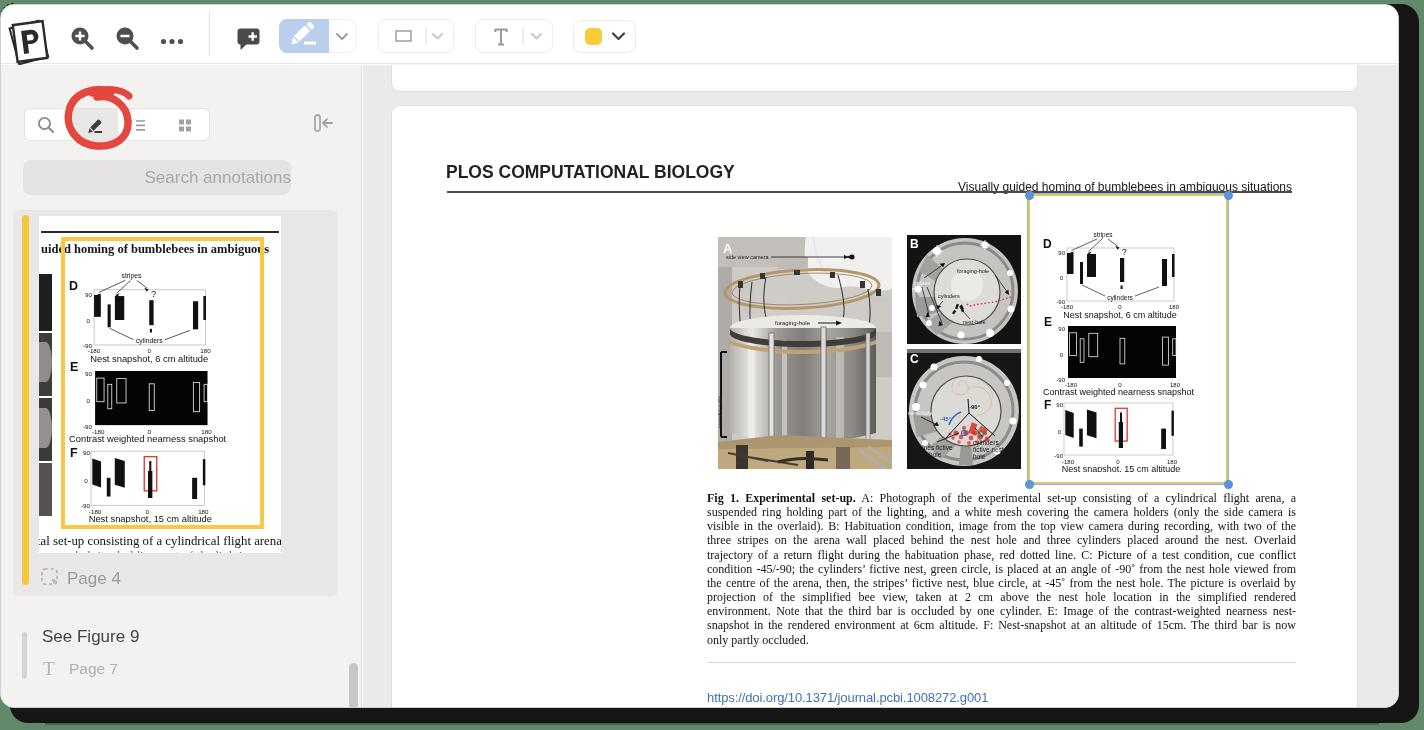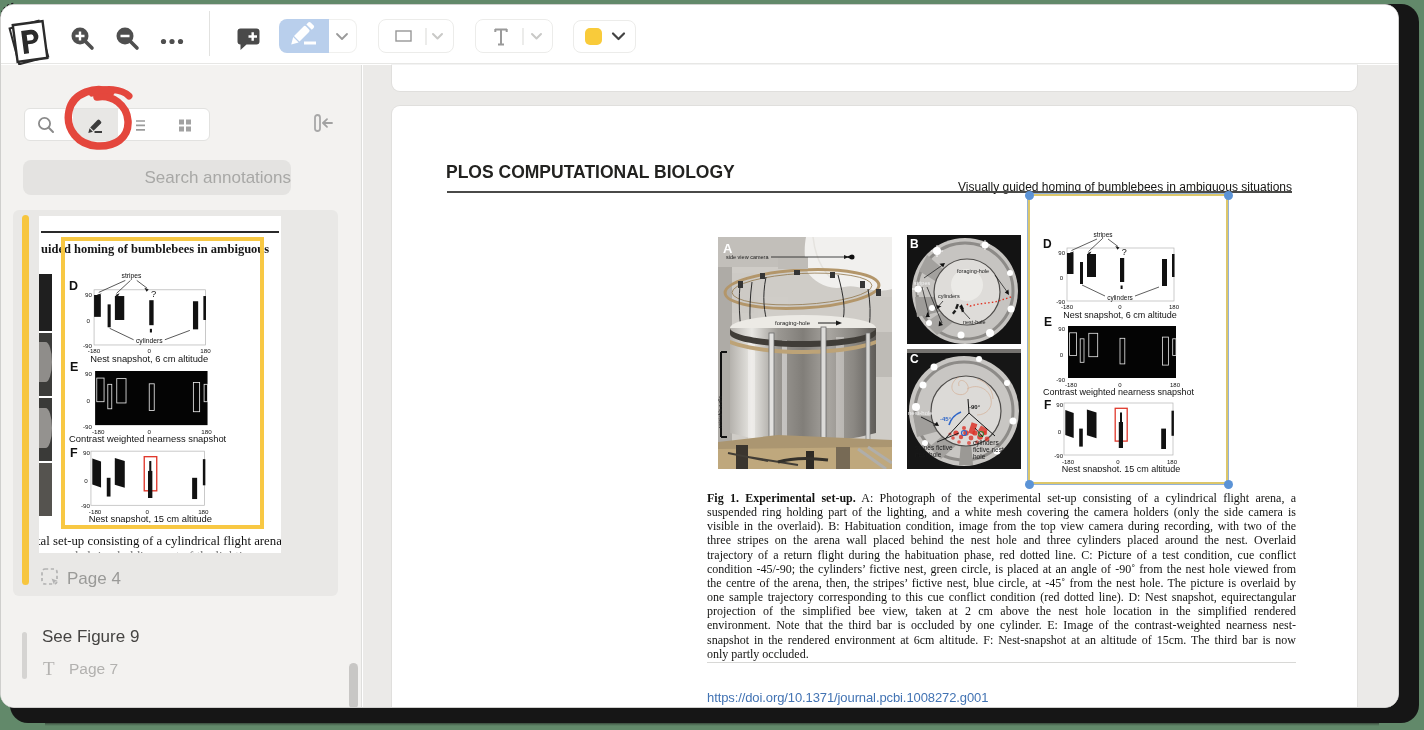--- a/index.html
+++ b/index.html
@@ -459,21 +459,20 @@
       <div class="hdl" style="left:633px; top:374px;"></div>
       <div class="hdl" style="left:832px; top:374px;"></div>
       <div class="cap">
         <div class="j"><b>Fig 1. Experimental set-up.</b> A: Photograph of the experimental set-up consisting of a cylindrical flight arena, a</div>
         <div class="j">suspended ring holding part of the lighting, and a white mesh covering the camera holders (only the side camera is</div>
         <div class="j">visible in the overlaid). B: Habituation condition, image from the top view camera during recording, with two of the</div>
         <div class="j">three stripes on the arena wall placed behind the nest hole and three cylinders placed around the nest. Overlaid</div>
         <div class="j">trajectory of a return flight during the habituation phase, red dotted line. C: Picture of a test condition, cue conflict</div>
         <div class="j">condition -45/-90; the cylinders’ fictive nest, green circle, is placed at an angle of -90˚ from the nest hole viewed from</div>
         <div class="j">the centre of the arena, then, the stripes’ fictive nest, blue circle, at -45˚ from the nest hole. The picture is overlaid by</div>
-        <div class="j">one sample trajectory corresponding to this cue conflict condition (red dotted line). D: Nest snapshot, equirectangular</div>
         <div class="j">projection of the simplified bee view, taken at 2 cm above the nest hole location in the simplified rendered</div>
         <div class="j">environment. Note that the third bar is occluded by one cylinder. E: Image of the contrast-weighted nearness nest-</div>
         <div class="j">snapshot in the rendered environment at 6cm altitude. F: Nest-snapshot at an altitude of 15cm. The third bar is now</div>
         <div>only partly occluded.</div>
       </div>
       <div class="caphair"></div>
       <div class="doi">https://doi.org/10.1371/journal.pcbi.1008272.g001</div>
     </div>
   </div>
 </div>

